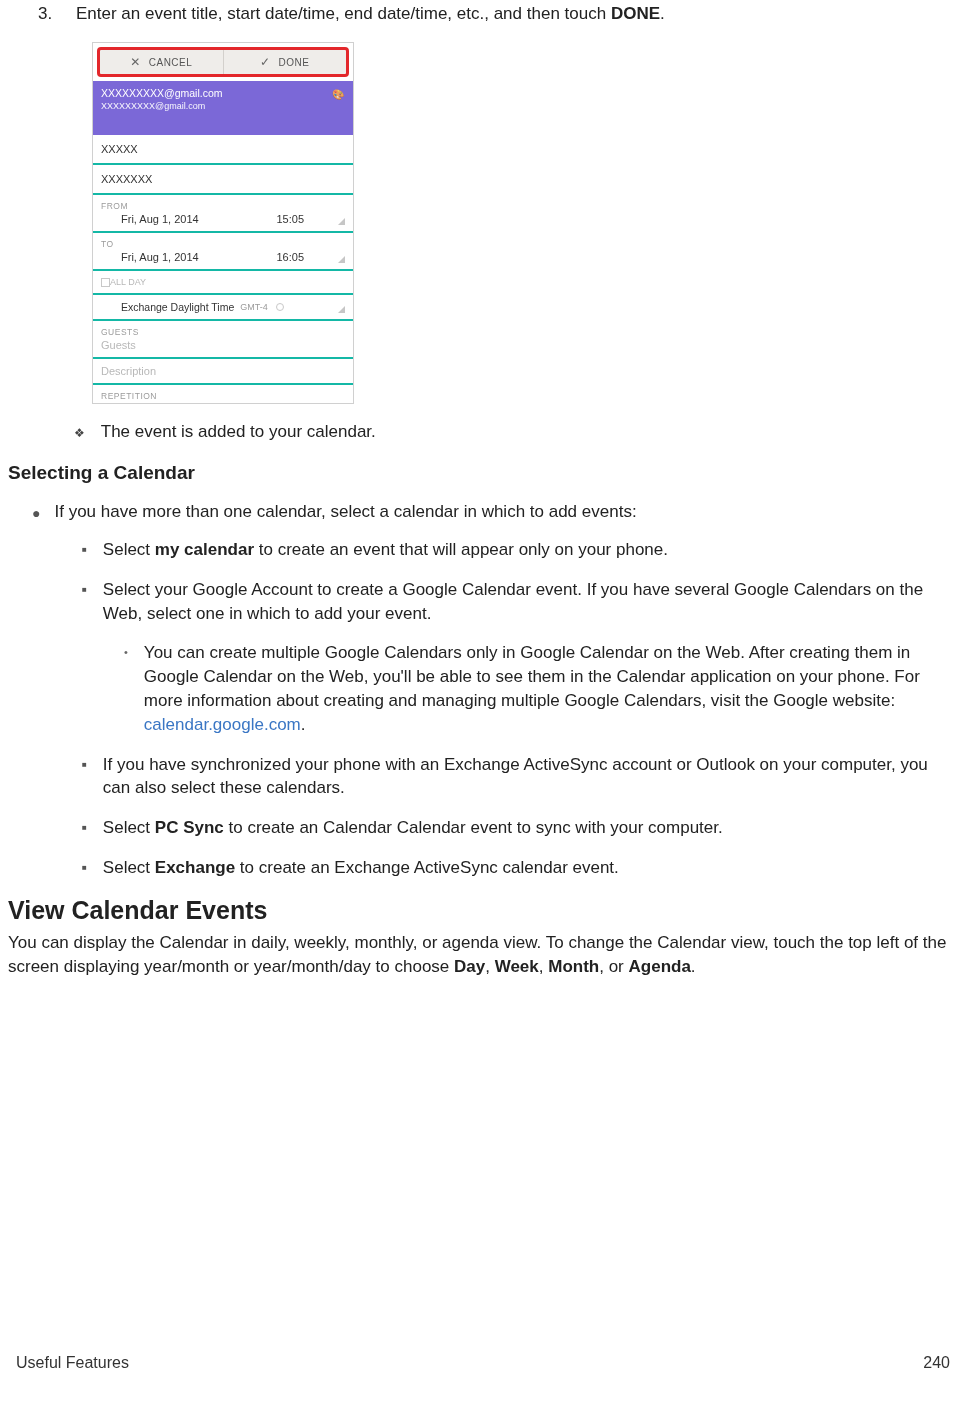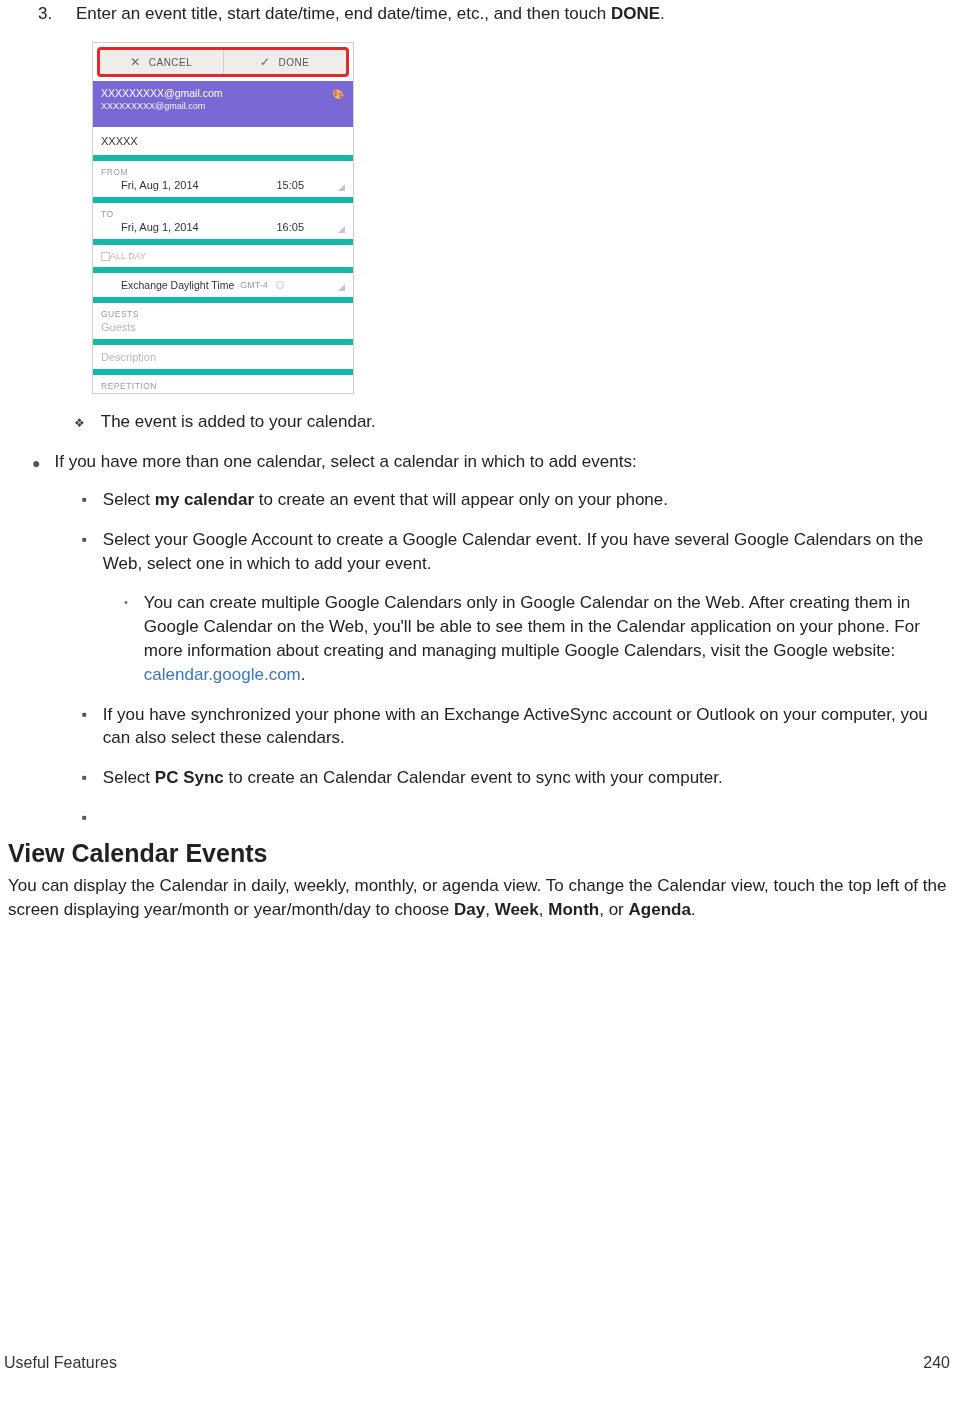--- a/index.html
+++ b/index.html
@@ -48,30 +48,30 @@
     font-size: 10px;
     color: #555;
     letter-spacing: 0.5px;
   }
   .hb-half:first-child { border-right: 1px solid #d3d0cc; }
   .hb-x { font-size: 12px; color: #666; }
   .hb-check { font-size: 12px; color: #666; }
   .acct-band {
     background: #7b68d7;
     color: #fff;
-    padding: 6px 8px 16px 8px;
+    padding: 6px 8px 24px 8px;
     position: relative;
   }
   .acct1 { font-size: 10.5px; }
   .acct2 { font-size: 9px; opacity: .95; margin-top: 2px; }
   .palette-icon {
     position: absolute; right: 8px; top: 8px; font-size: 10px; opacity: .95;
   }
   .row {
-    border-bottom: 6px solid #14b8a6;
+    border-bottom: 2px solid #14b8a6;
     padding: 8px 8px;
     font-size: 11px;
     color: #333;
   }
   .label-sm {
     font-size: 8.5px;
     color: #9b9b9b;
     letter-spacing: 0.5px;
     margin-bottom: 2px;
   }
@@ -122,21 +122,21 @@
   }
   .tick-char { font-size: 11px; color: #666; padding-top: 4px; }
   a.link { color: #3a76c4; text-decoration: none; }
   h2.bighead {
     font-family: Verdana, Geneva, sans-serif;
     font-size: 25px; font-weight: bold;
     margin: 14px 0 6px 0;
   }
   p.para { font-size: 17px; line-height: 1.4; margin: 4px 0; }
   .footer {
-    position: absolute; bottom: 12px; left: 4px; right: 24px;
+    position: absolute; bottom: 12px; left: 16px; right: 24px;
     display: flex; justify-content: space-between;
     font-size: 16px; color: #333;
   }
 </style>
 </head>
 <body>
 
 <div class="page">
 
   <div class="step-line">
@@ -156,20 +156,21 @@
         <span class="hb-check">✓</span>
         <span>DONE</span>
       </div>
     </div>
     <div class="acct-band">
       <div class="acct1">XXXXXXXXX@gmail.com</div>
       <div class="acct2">XXXXXXXXX@gmail.com</div>
       <div class="palette-icon">🎨</div>
     </div>
     <div class="row">XXXXX</div>
+    <div class="row">XXXXXXX</div>
     <div class="row pad-row">
       <div class="label-sm">FROM</div>
       <div class="row-flex">
         <div class="dt">Fri, Aug 1, 2014</div>
         <div style="margin-right:28px;">15:05</div>
         <div class="corner"></div>
       </div>
     </div>
     <div class="row pad-row">
       <div class="label-sm">TO</div>
@@ -202,20 +203,21 @@
     <div class="pad-row" style="padding-bottom:0;">
       <div class="label-sm">REPETITION</div>
     </div>
   </div>
 
   <div class="diamond-line">
     <div class="diamond">❖</div>
     <div>The event is added to your calendar.</div>
   </div>
 
+  <h3 class="subhead">Selecting a Calendar</h3>
 
   <div class="dot-line">
     <div class="dot-char">●</div>
     <div>If you have more than one calendar, select a calendar in which to add events:</div>
   </div>
 
   <div class="sq-line">
     <div class="sq-char">■</div>
     <div>
       <span>Select </span><span class="bold">my calendar</span><span> to create an event that will appear only on your phone.</span>
@@ -241,20 +243,23 @@
 
   <div class="sq-line">
     <div class="sq-char">■</div>
     <div>
       <span>Select </span><span class="bold">PC Sync</span><span> to create an Calendar Calendar event to sync with your computer.</span>
     </div>
   </div>
 
   <div class="sq-line">
     <div class="sq-char">■</div>
+    <div>
+      <span>Select </span><span class="bold">Exchange</span><span> to create an Exchange ActiveSync calendar event.</span>
+    </div>
   </div>
 
   <h2 class="bighead">View Calendar Events</h2>
 
   <p class="para">
     <span>You can display the Calendar in daily, weekly, monthly, or agenda view. To change the Calendar view, touch the top left of the screen displaying year/month or year/month/day to choose </span><span class="bold">Day</span><span>, </span><span class="bold">Week</span><span>, </span><span class="bold">Month</span><span>, or </span><span class="bold">Agenda</span><span>.</span>
   </p>
 
   <div class="footer">
     <div>Useful Features</div>

